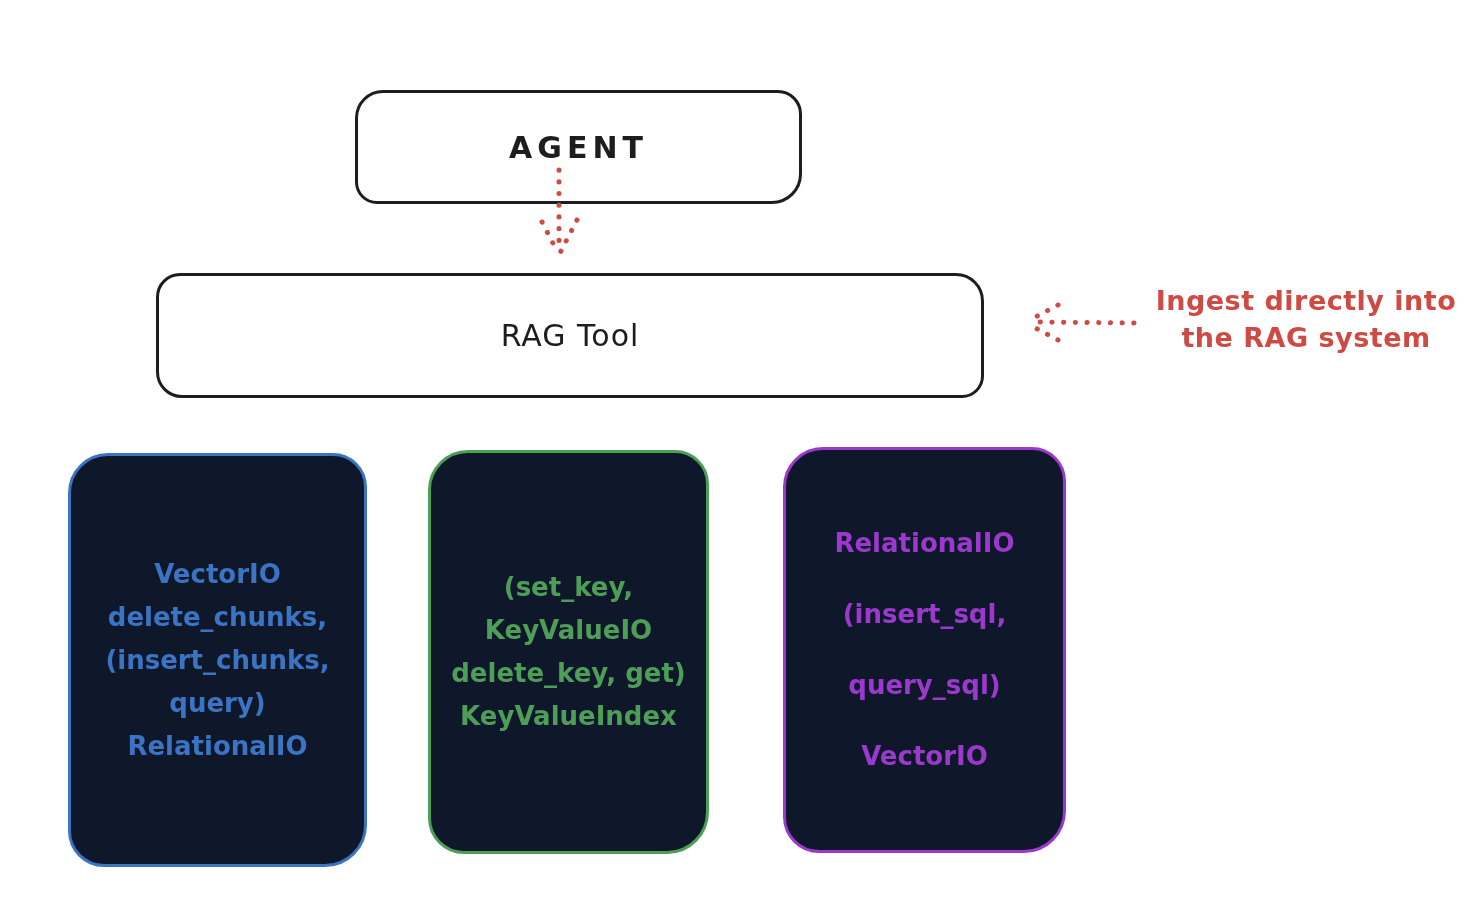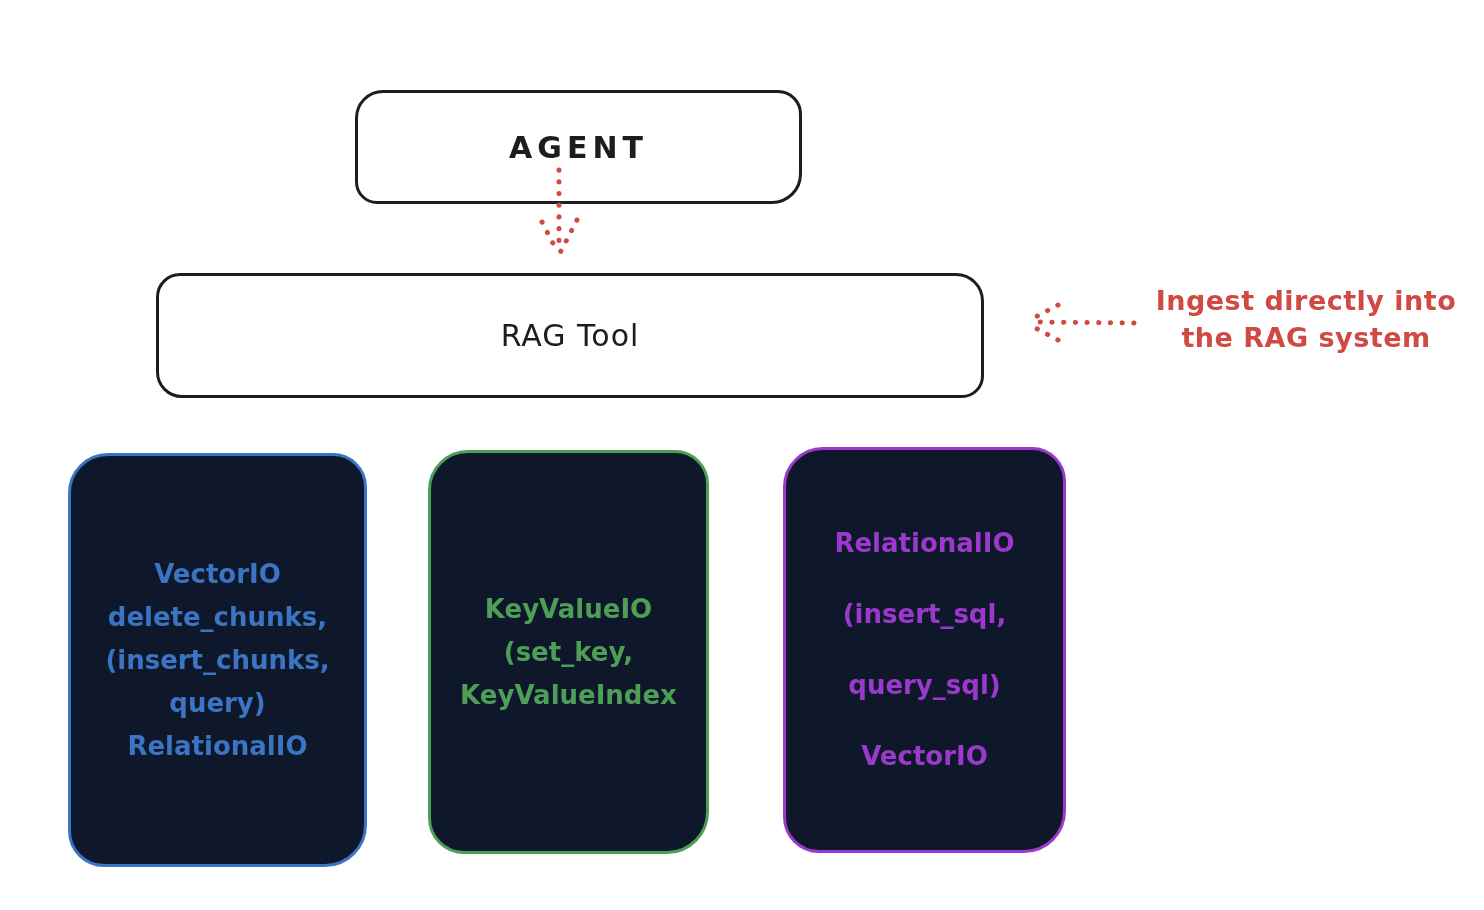--- a/index.html
+++ b/index.html
@@ -128,22 +128,23 @@
 
   <div class="storage storage-vector" style="border-color: rgb(58, 116, 194); color: rgb(58, 116, 194);">
     <p>VectorIO</p>
     <p>delete_chunks,</p>
     <p>(insert_chunks,</p>
     <p>query)</p>
     <p class="index-label">RelationalIO</p>
   </div>
 
   <div class="storage storage-keyvalue" style="border-color: rgb(77, 158, 87); color: rgb(77, 158, 87);">
+    <p>(set_key,</p>
     <p>KeyValueIO</p>
-    <p>(set_key,</p>
+    <p>delete_key, get)</p>
     <p class="index-label">KeyValueIndex</p>
   </div>
 
   <div class="storage storage-relational" style="border-color: rgb(155, 57, 204); color: rgb(155, 57, 204);">
     <p>RelationalIO</p>
     <p>(insert_sql,</p>
     <p>query_sql)</p>
     <p class="index-label">VectorIO</p>
   </div>
 

